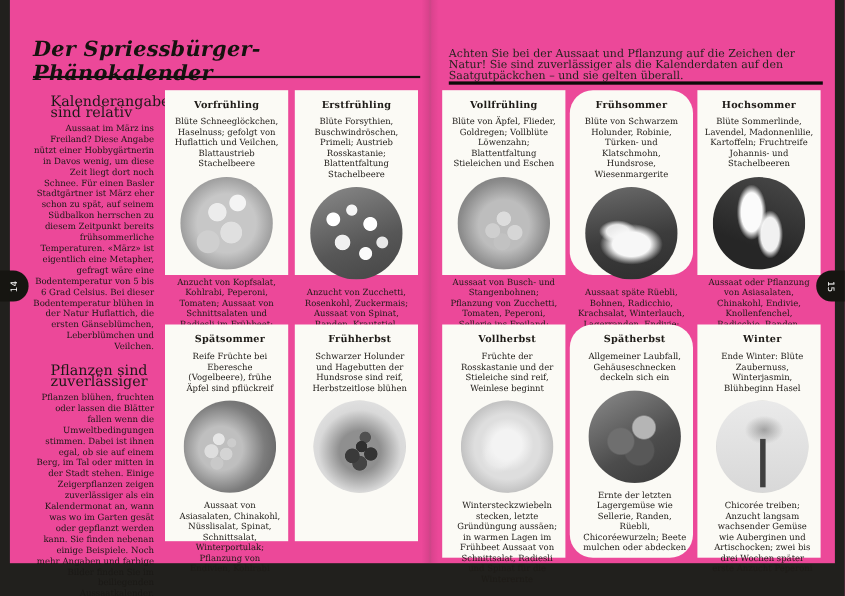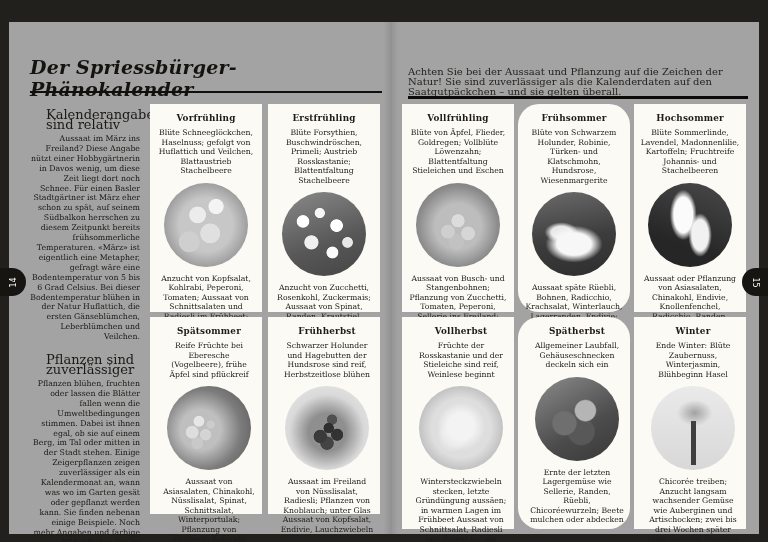--- a/index.html
+++ b/index.html
@@ -3,22 +3,22 @@
 <meta charset="utf-8">
 <style>
   html,body{margin:0;padding:0;}
   body{
     width:768px;height:542px;position:relative;overflow:hidden;
     background:#21201d;
     font-family:"DejaVu Serif", serif;
     -webkit-font-smoothing:antialiased;
   }
   .spread{
-    position:absolute;left:9px;top:22px;width:750px;height:512px;
-    background:#a3a3a3;
+    position:absolute;left:9px;top:0;width:750px;height:512px;
+    background:#ec4899;
   }
   .gutter{
     position:absolute;left:374px;top:0;width:16px;height:512px;
     background:linear-gradient(90deg, rgba(0,0,0,0) 0%, rgba(0,0,0,0.08) 40%, rgba(70,66,60,0.20) 50%, rgba(0,0,0,0.07) 60%, rgba(0,0,0,0) 100%);
   }
   
   .title{
     position:absolute;left:21px;top:34px;width:360px;
     font-size:19px;font-style:italic;font-weight:700;color:#15130f;
     letter-spacing:0.2px;
@@ -34,21 +34,21 @@
   .sidebar h3{
     margin:0 0 4px 16px;font-size:13px;line-height:10px;font-weight:400;
   }
   .sidebar p{margin:0;font-size:7.8px;line-height:9.9px;text-align:right;}
   .sidebar .section{margin-bottom:13px;}
   
   .card{
     position:absolute;width:112px;box-sizing:border-box;
     background:#fbfaf5;padding:9px 6px 6px 6px;text-align:center;color:#1e1b17;
   }
-  .row1{top:82px;height:208px;}
+  .row1{top:82px;height:168px;}
   .row2{top:295px;height:212px;padding-left:12px;}
   .row2.short{height:197px;}
   .c1{left:141px;} .c2{left:259px;} .c3{left:393px;} .c4{left:509px;border-radius:21px;} .c5{left:625px;}
   .card .ctitle{font-size:8.8px;font-weight:700;letter-spacing:0.2px;margin-bottom:5px;}
   .card .desc{font-size:7.7px;line-height:9.5px;}
   .card .photo{
     width:84px;height:84px;border-radius:50%;margin:7px auto 7px auto;
     background-color:#8a8a8a;
   }
   
@@ -178,21 +178,20 @@
   <div class="card row2 short c1">
     <div class="ctitle">Spätsommer</div>
     <div class="desc">Reife Früchte bei Eberesche (Vogelbeere), frühe Äpfel sind pflückreif</div>
     <div class="photo ph6" title="eberesche-vogelbeeren-photo"></div>
     <div class="desc">Aussaat von Asiasalaten, Chinakohl, Nüsslisalat, Spinat, Schnittsalat, Winterportulak; Pflanzung von Endivien, Kohlrabi</div>
   </div>
   <div class="card row2 short c2">
     <div class="ctitle">Frühherbst</div>
     <div class="desc">Schwarzer Holunder und Hagebutten der Hundsrose sind reif, Herbstzeitlose blühen</div>
     <div class="photo ph7" title="holunderbeeren-photo"></div>
-    <div class="desc">Aussaat im Freiland von Nüsslisalat, Radiesli; Pflanzen von Knoblauch; unter Glas Aussaat von Kopfsalat, Endivie, Lauchzwiebeln</div>
   </div>
   <div class="card row2 c3">
     <div class="ctitle">Vollherbst</div>
     <div class="desc">Früchte der Rosskastanie und der Stieleiche sind reif, Weinlese beginnt</div>
     <div class="photo ph8" title="rosskastanie-photo"></div>
     <div class="desc">Wintersteckzwiebeln stecken, letzte Gründüngung aussäen; in warmen Lagen im Frühbeet Aussaat von Schnittsalat, Radiesli und Spinat für die Winterernte</div>
   </div>
   <div class="card row2 c4">
     <div class="ctitle">Spätherbst</div>
     <div class="desc">Allgemeiner Laubfall, Gehäuseschnecken deckeln sich ein</div>

